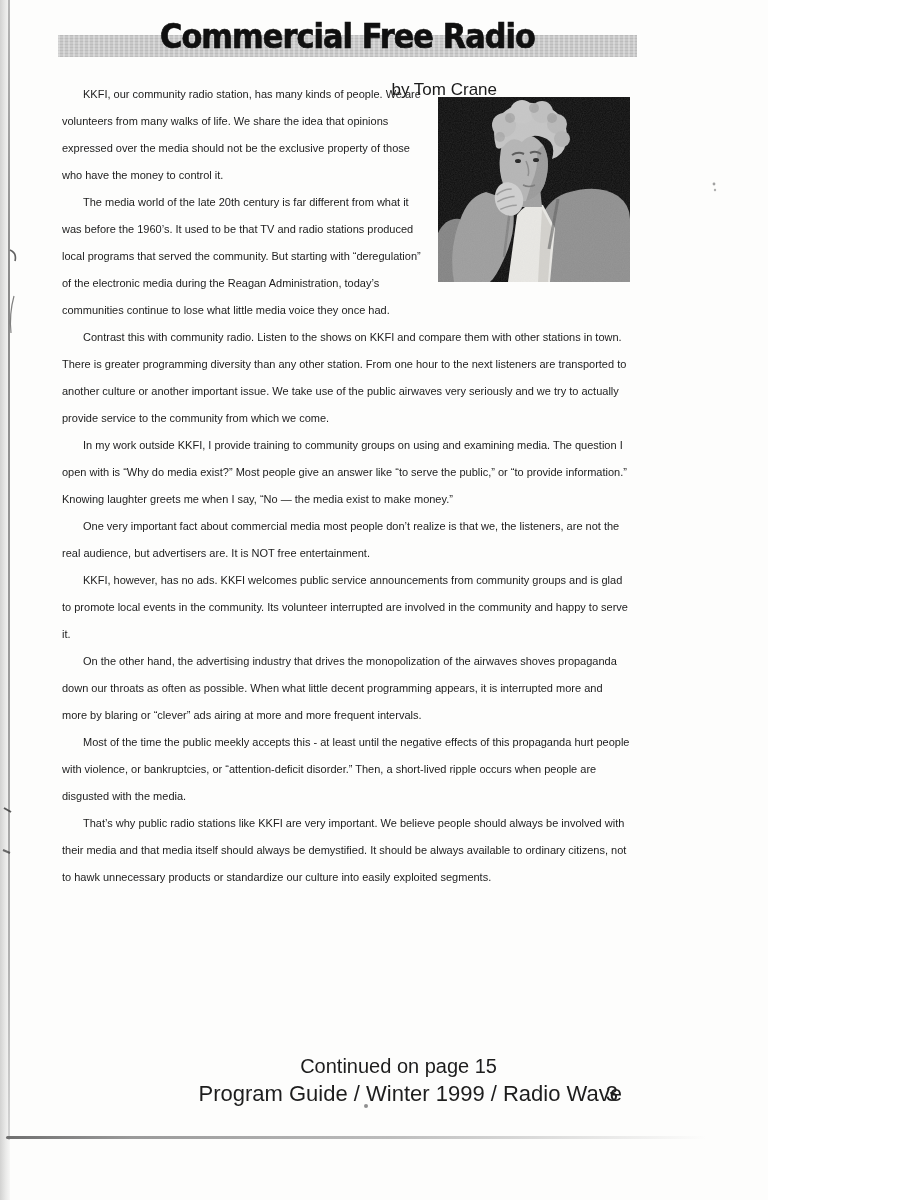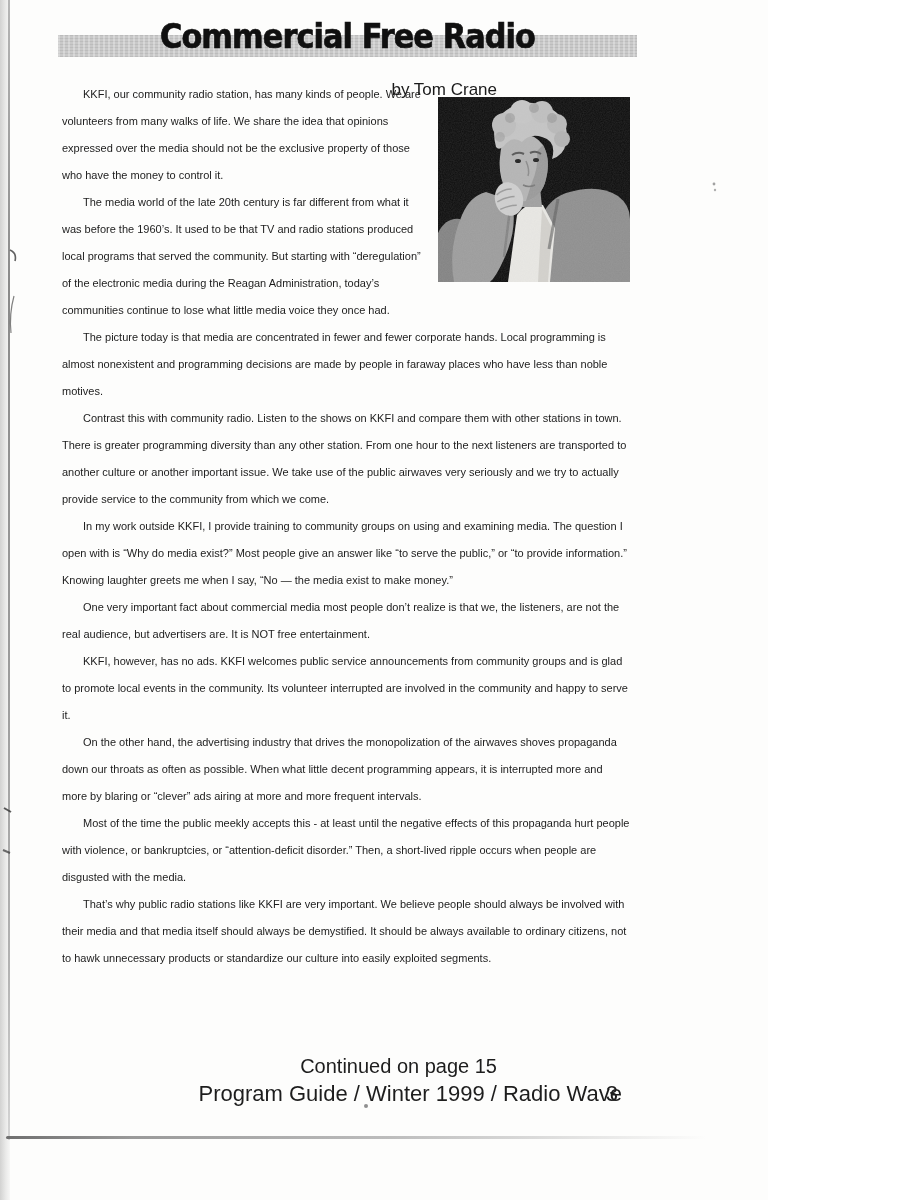--- a/index.html
+++ b/index.html
@@ -139,21 +139,20 @@
           <path d="M59,102 q9,-3 18,-1" stroke="#9a9a9a" stroke-width="1.5" fill="none"></path>
           <path d="M60,110 q9,-2 17,0" stroke="#9a9a9a" stroke-width="1.5" fill="none"></path>
         </g>
 
         <rect x="0" y="0" width="192" height="185" filter="url(#grain)" opacity=".28"></rect>
       </svg>
     </div>
 
   <p class="para">KKFI, our community radio station, has many kinds of people. We are volunteers from many walks of life.  We share the idea that opinions expressed over the media should not be the exclusive property of those who have the money to control it.</p>
       <p class="para">The media world of the late 20th century is far different from what it was before the 1960’s. It used to be that TV and radio stations produced local programs that served the community.  But starting with “deregulation” of the electronic media during the Reagan Administration, today’s communities continue to lose what little media voice they once had.</p>
-      <p class="para">The picture today is that media are concentrated in fewer and fewer corporate hands. Local programming is almost nonexistent and programming decisions are made by people in faraway places who have less than noble motives.</p>
       <p class="para">Contrast this with community radio.  Listen to the shows on KKFI and compare them with other stations in town.  There is greater programming diversity than any other station.  From one hour to the next listeners are transported to another culture or another important issue.  We take use of the public airwaves very seriously and we try to actually provide service to the community from which we come.</p>
       <p class="para">In my work outside KKFI, I provide training to community groups on using and examining media.  The question I open with is “Why do media exist?”  Most people give an answer like “to serve the public,” or “to provide information.”  Knowing laughter greets me when I say, “No — the media exist to make money.”</p>
       <p class="para">One very important fact about commercial media most people don’t realize is that we, the listeners, are not the real audience, but advertisers are.  It is NOT free entertainment.</p>
       <p class="para">KKFI, however, has no ads.  KKFI welcomes public service announcements from community groups and is glad to promote local events in the community. Its volunteer interrupted are involved in the community and happy to serve it.</p>
       <p class="para">On the other hand, the advertising industry that drives the monopolization of the airwaves shoves propaganda down our throats as often as possible.  When what little decent programming appears, it is interrupted more and more by blaring or “clever” ads airing at more and more frequent intervals.</p>
       <p class="para">Most of the time the public meekly accepts this - at least until the negative effects of this propaganda hurt people with violence, or bankruptcies, or “attention-deficit disorder.”  Then, a short-lived ripple occurs when people are disgusted with the media.</p>
       <p class="para">That’s why public radio stations like KKFI are very important.  We believe people should always be involved with their media and that media itself should always be demystified.  It should be always available to ordinary citizens, not to hawk unnecessary products or standardize our culture into easily exploited segments.</p>
     </div>
 
   <div class="continued">Continued on page 15</div>

